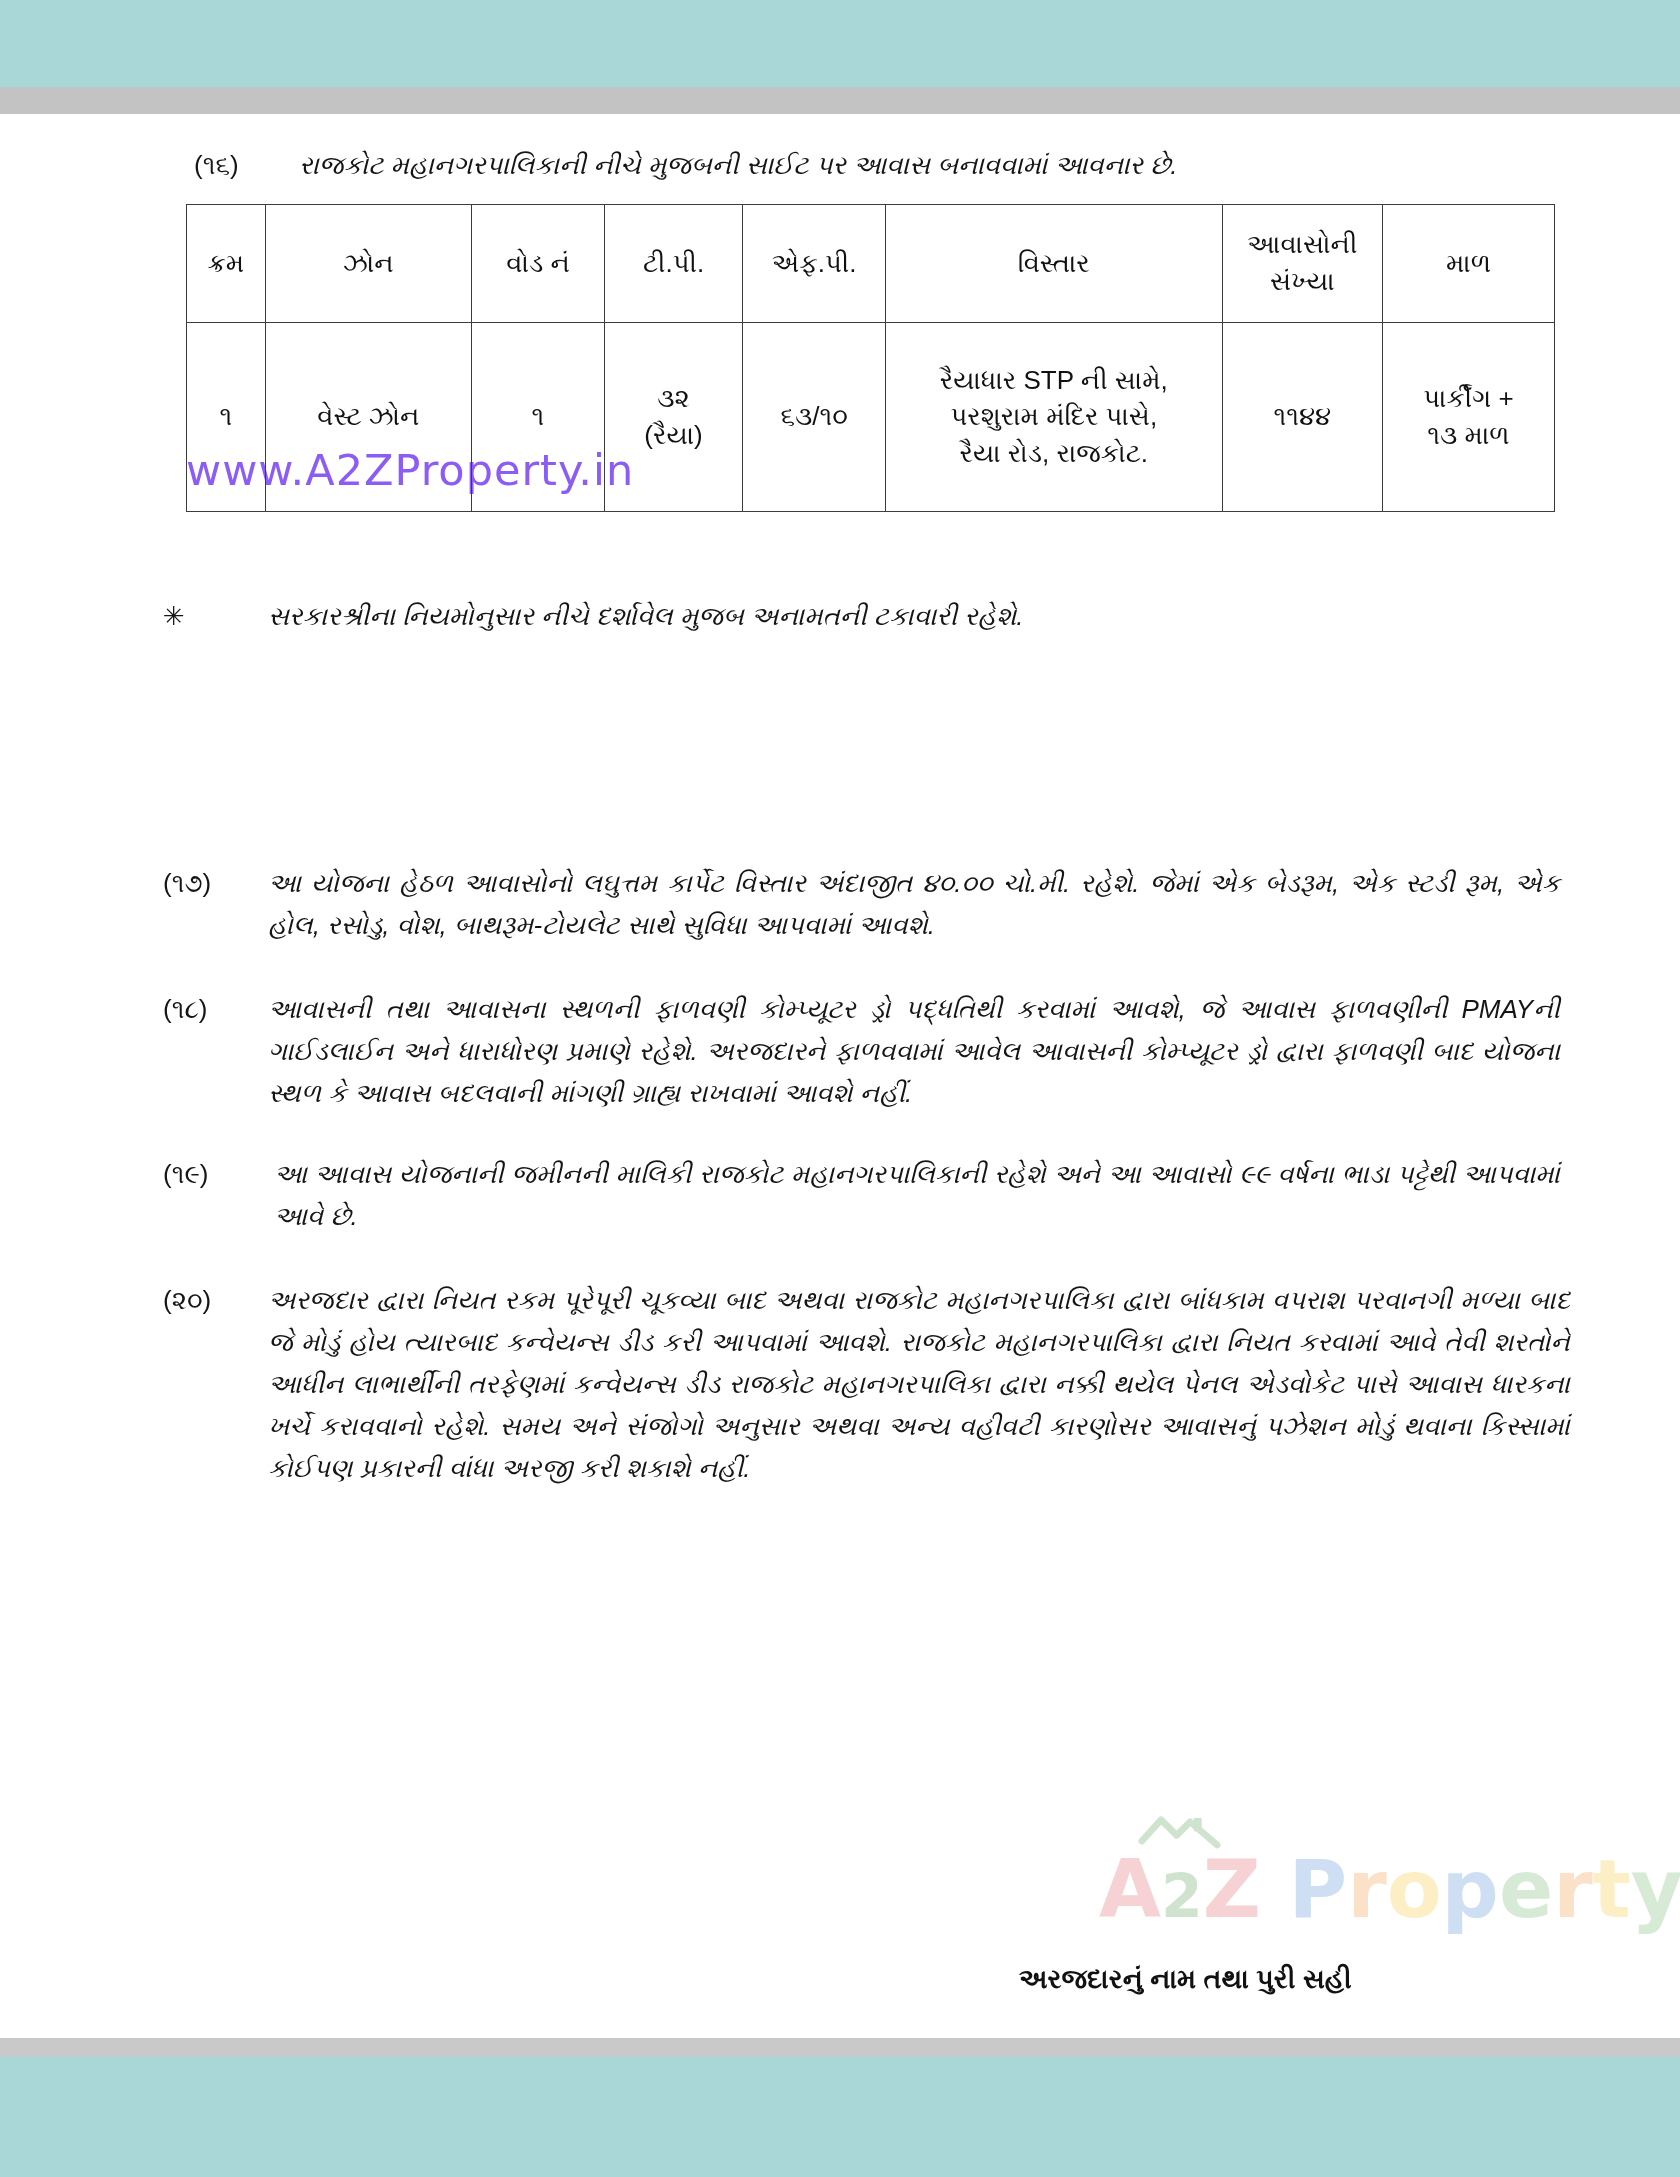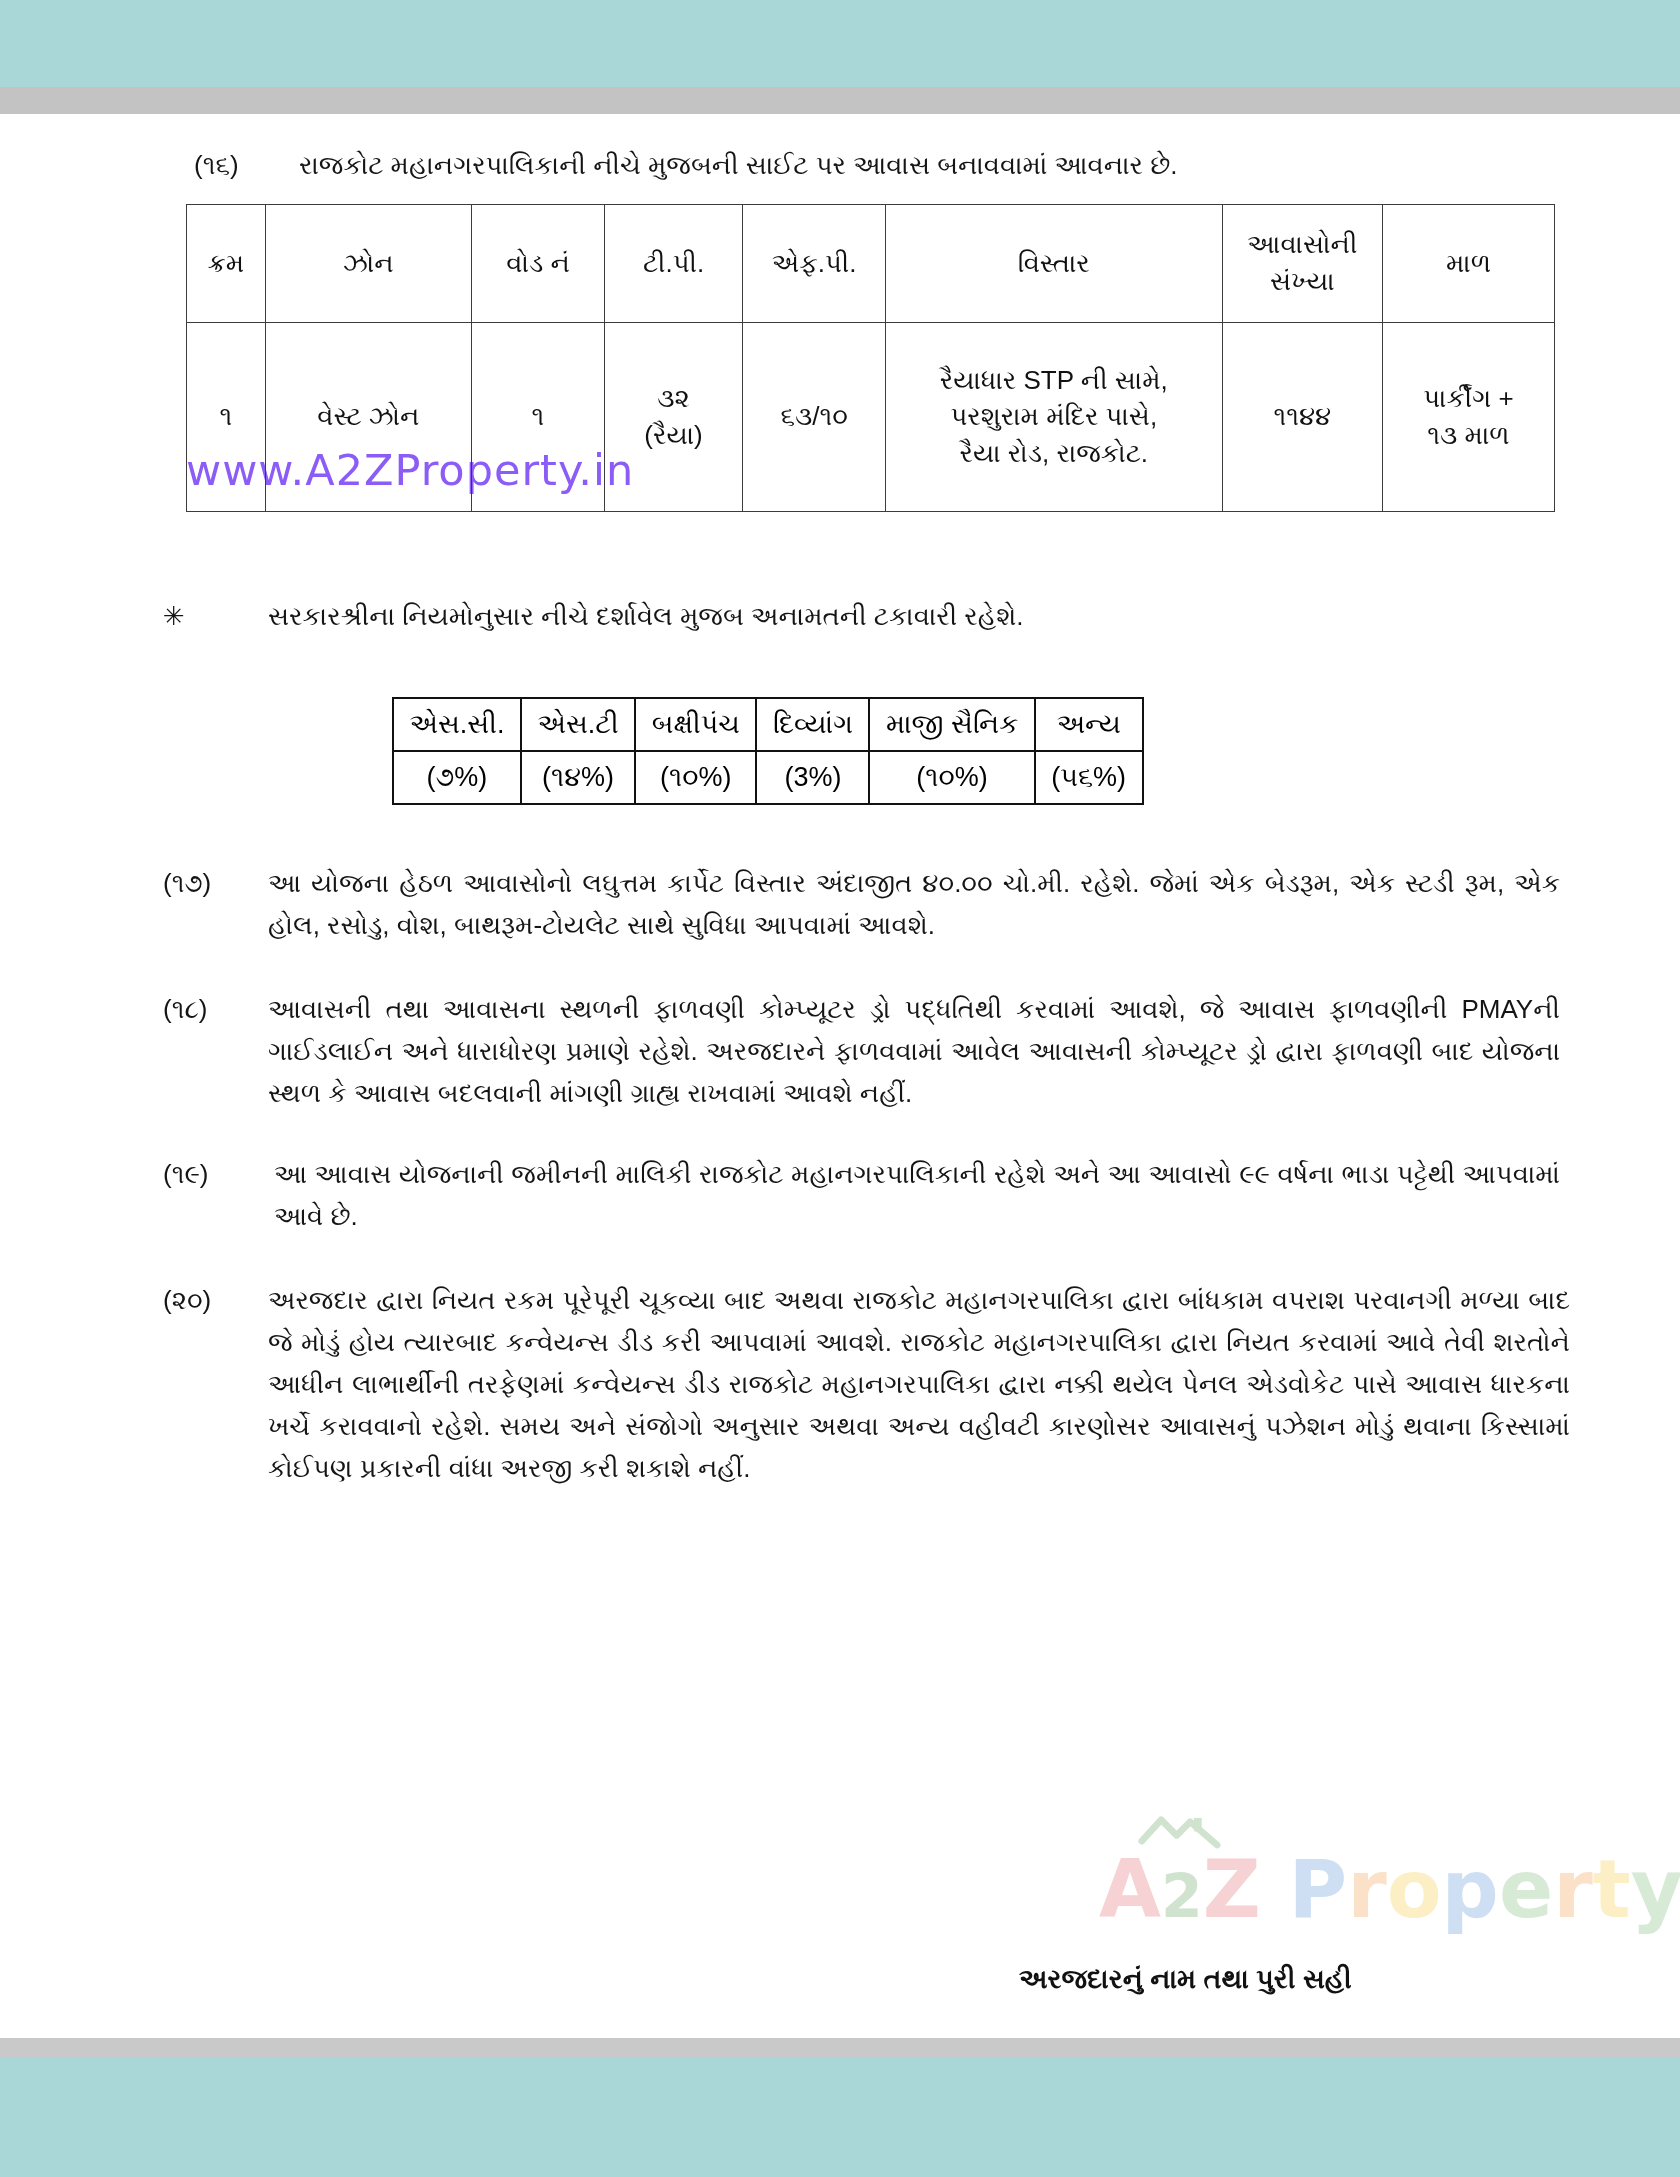--- a/index.html
+++ b/index.html
@@ -101,20 +101,21 @@
   .clause .num {
     width: 105px;
     flex: 0 0 105px;
     font-size: 26px;
     color: #151515;
   }
   .clause .body {
     flex: 1 1 auto;
     text-align: justify;
     text-justify: inter-word;
+    font-style: italic;
   }
 
   #clause16 { left: 163px; top: 29px;  width: 1388px; margin-left: 31px; }
   #clause-star { left: 163px; top: 480px; width: 1388px; }
   #clause17 { left: 163px; top: 747px; width: 1397px; }
   #clause18 { left: 163px; top: 873px; width: 1397px; }
   #clause19 { left: 163px; top: 1038px; width: 1397px; gap: 6px; }
   #clause20 { left: 163px; top: 1164px; width: 1407px; }
 
   
@@ -273,40 +274,20 @@
           </td>
         </tr>
       </tbody>
     </table>
 
     <div class="clause" id="clause-star">
       <span class="num">✳</span>
       <span class="body">સરકારશ્રીના નિયમોનુસાર નીચે દર્શાવેલ મુજબ અનામતની ટકાવારી રહેશે.</span>
     </div>
 
-    <table class="res-table">
-      <tbody>
-        <tr class="cats">
-          <td>એસ.સી.</td>
-          <td>એસ.ટી</td>
-          <td>બક્ષીપંચ</td>
-          <td>દિવ્યાંગ</td>
-          <td>માજી સૈનિક</td>
-          <td>અન્ય</td>
-        </tr>
-        <tr class="vals">
-          <td>(૭%)</td>
-          <td>(૧૪%)</td>
-          <td>(૧૦%)</td>
-          <td>(3%)</td>
-          <td>(૧૦%)</td>
-          <td>(૫૬%)</td>
-        </tr>
-      </tbody>
-    </table>
 
     <div class="clause" id="clause17">
       <span class="num">(૧૭)</span>
       <span class="body">આ યોજના હેઠળ આવાસોનો લઘુત્તમ કાર્પેટ વિસ્તાર અંદાજીત ૪૦.૦૦ ચો.મી. રહેશે. જેમાં એક બેડરૂમ, એક સ્ટડી રૂમ, એક હોલ, રસોડુ, વોશ, બાથરૂમ-ટોયલેટ સાથે સુવિધા આપવામાં આવશે.</span>
     </div>
 
     <div class="clause" id="clause18">
       <span class="num">(૧૮)</span>
       <span class="body">આવાસની તથા આવાસના સ્થળની ફાળવણી કોમ્પ્યૂટર ડ્રો પદ્ધતિથી કરવામાં આવશે, જે આવાસ ફાળવણીની PMAYની ગાઈડલાઈન અને ધારાધોરણ પ્રમાણે રહેશે. અરજદારને ફાળવવામાં આવેલ આવાસની કોમ્પ્યૂટર ડ્રો દ્વારા ફાળવણી બાદ યોજના સ્થળ કે આવાસ બદલવાની માંગણી ગ્રાહ્ય રાખવામાં આવશે નહીં.</span>
     </div>

